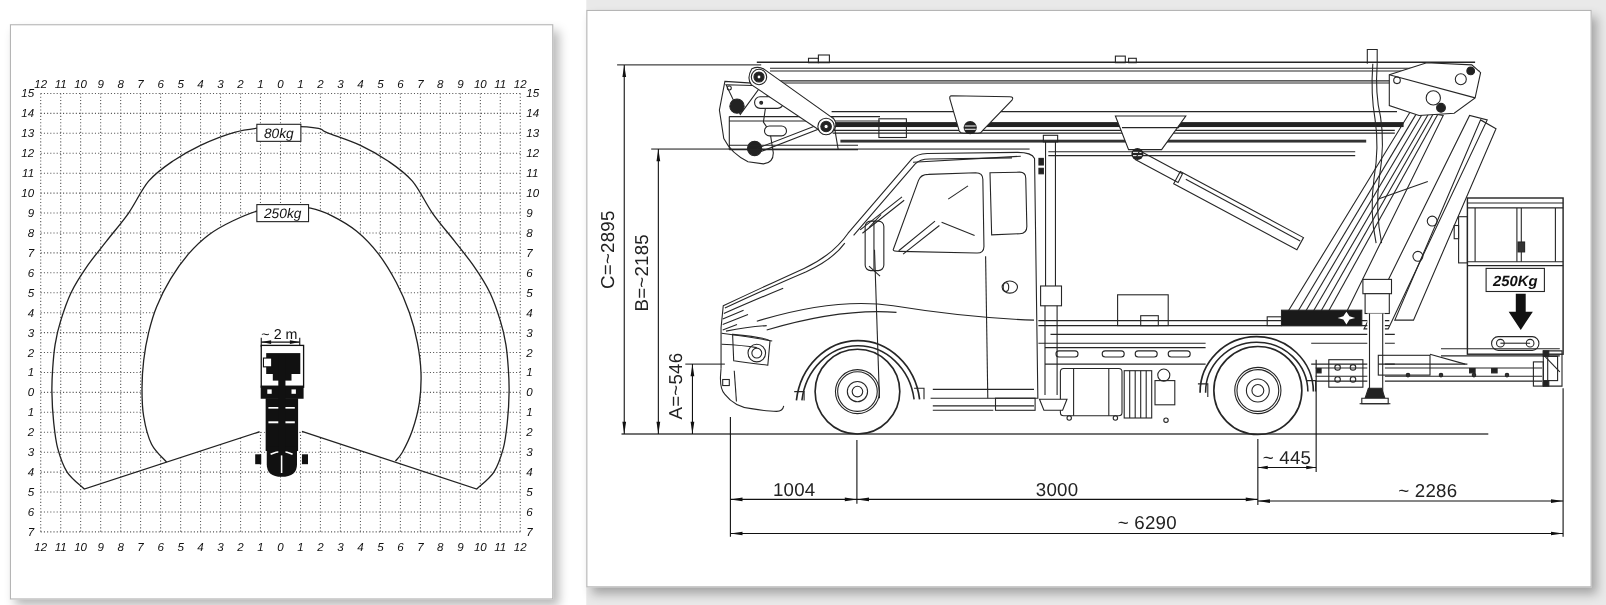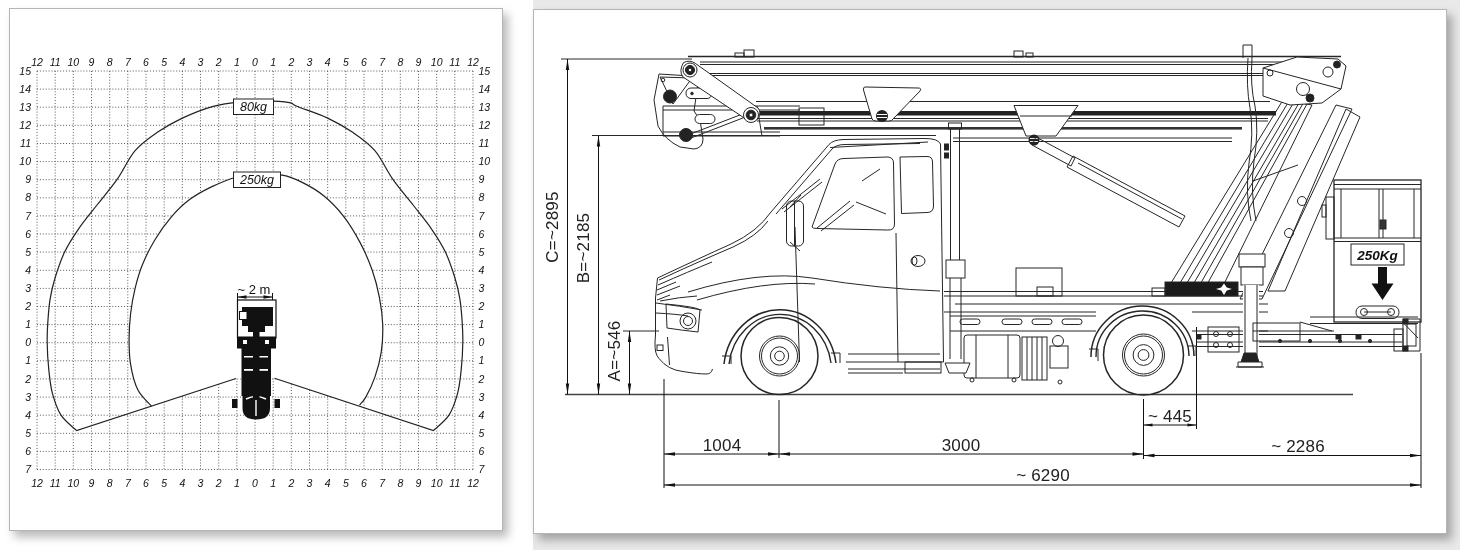--- a/index.html
+++ b/index.html
@@ -1,18 +1,18 @@
 <!DOCTYPE html>
 <html><head><meta charset="utf-8">
 <style>
   html,body{margin:0;padding:0;width:1460px;height:550px;overflow:hidden;background:#fff;}
   body{font-family:"Liberation Sans",sans-serif;position:relative;}
   .graybg{position:absolute;left:533px;top:0;width:927px;height:550px;background:#e9e9e9;}
   .panel{position:absolute;background:#fff;border:1px solid #b5b5b5;}
-  .p1{left:9px;top:8px;width:492px;height:521px;box-shadow:5px 6px 9px rgba(0,0,0,0.28);}
+  .p1{left:9px;top:22px;width:492px;height:521px;box-shadow:5px 6px 9px rgba(0,0,0,0.28);}
   .p2{left:533px;top:9px;width:912px;height:523px;box-shadow:5px 6px 9px rgba(0,0,0,0.30);}
 </style></head>
 <body>
 <div class="graybg"></div>
 <div class="panel p1"><svg width="492" height="522" viewBox="0 0 492 522">
       <g transform="translate(-10,-9)">
         <g stroke="#595959" stroke-width="1" stroke-dasharray="1,1.9" fill="none">
           <line x1="37.0" y1="71.0" x2="37.0" y2="469.5"></line>
           <line x1="55.2" y1="71.0" x2="55.2" y2="469.5"></line>
           <line x1="73.3" y1="71.0" x2="73.3" y2="469.5"></line>

